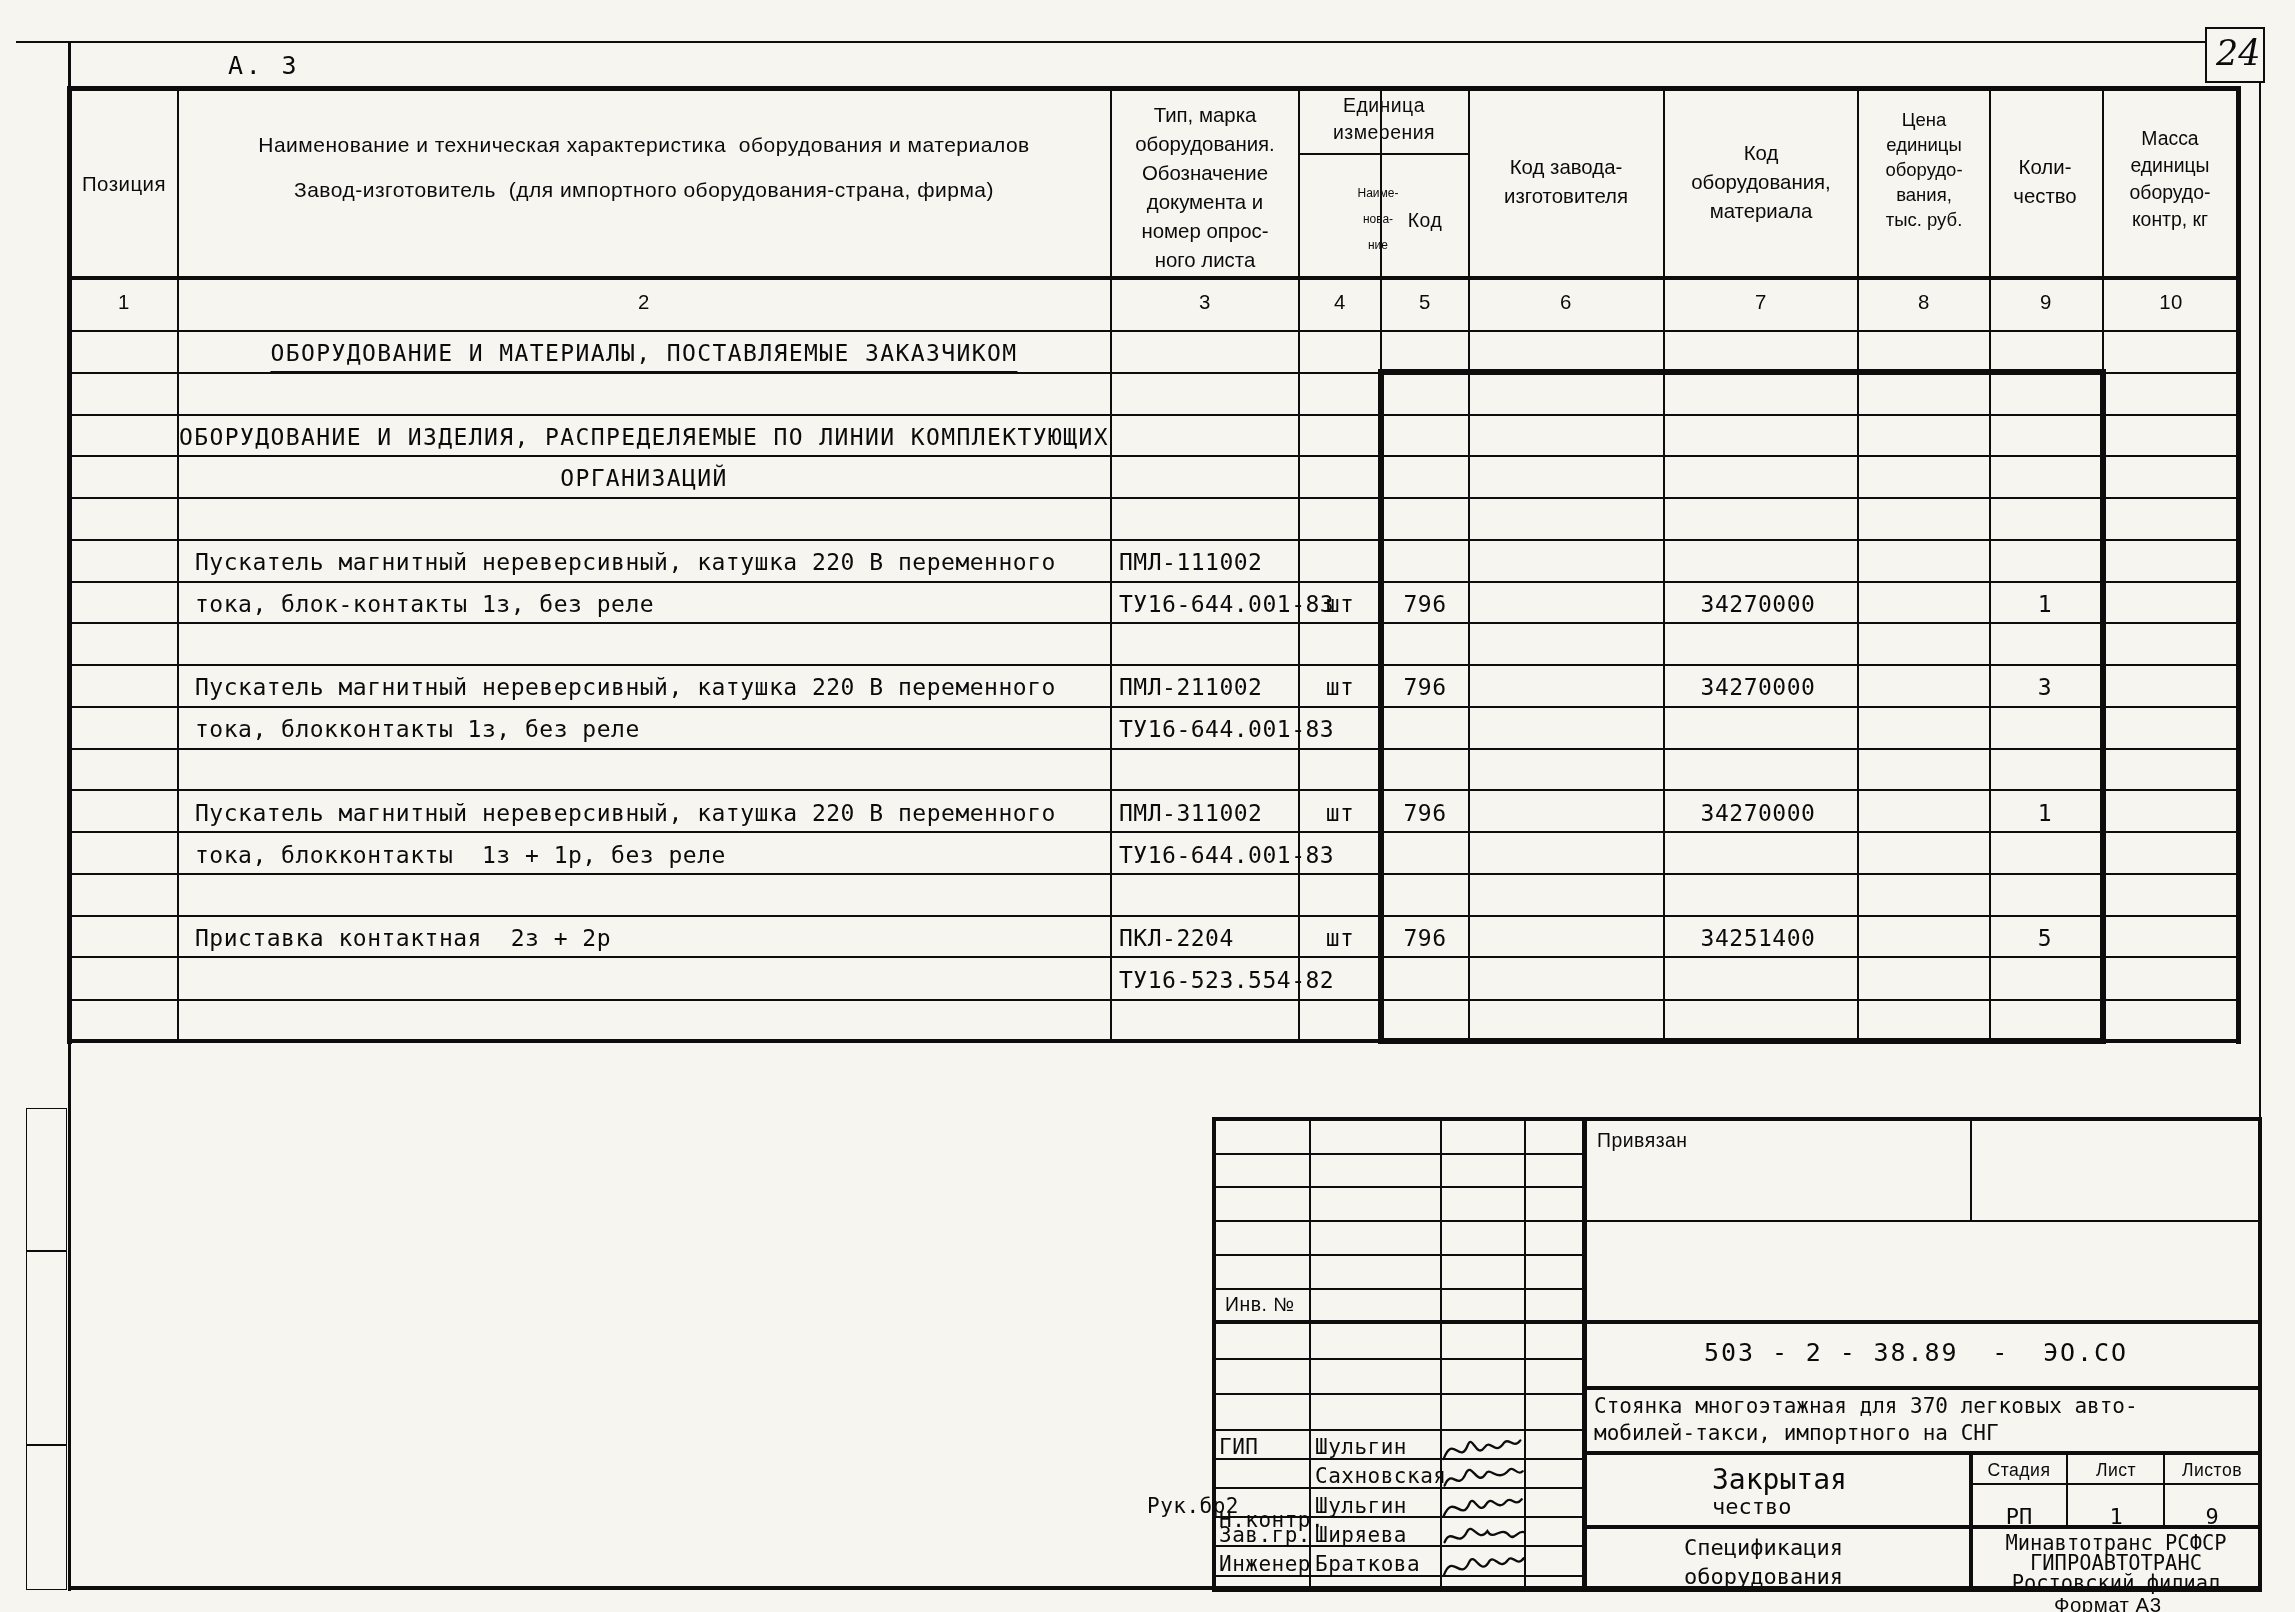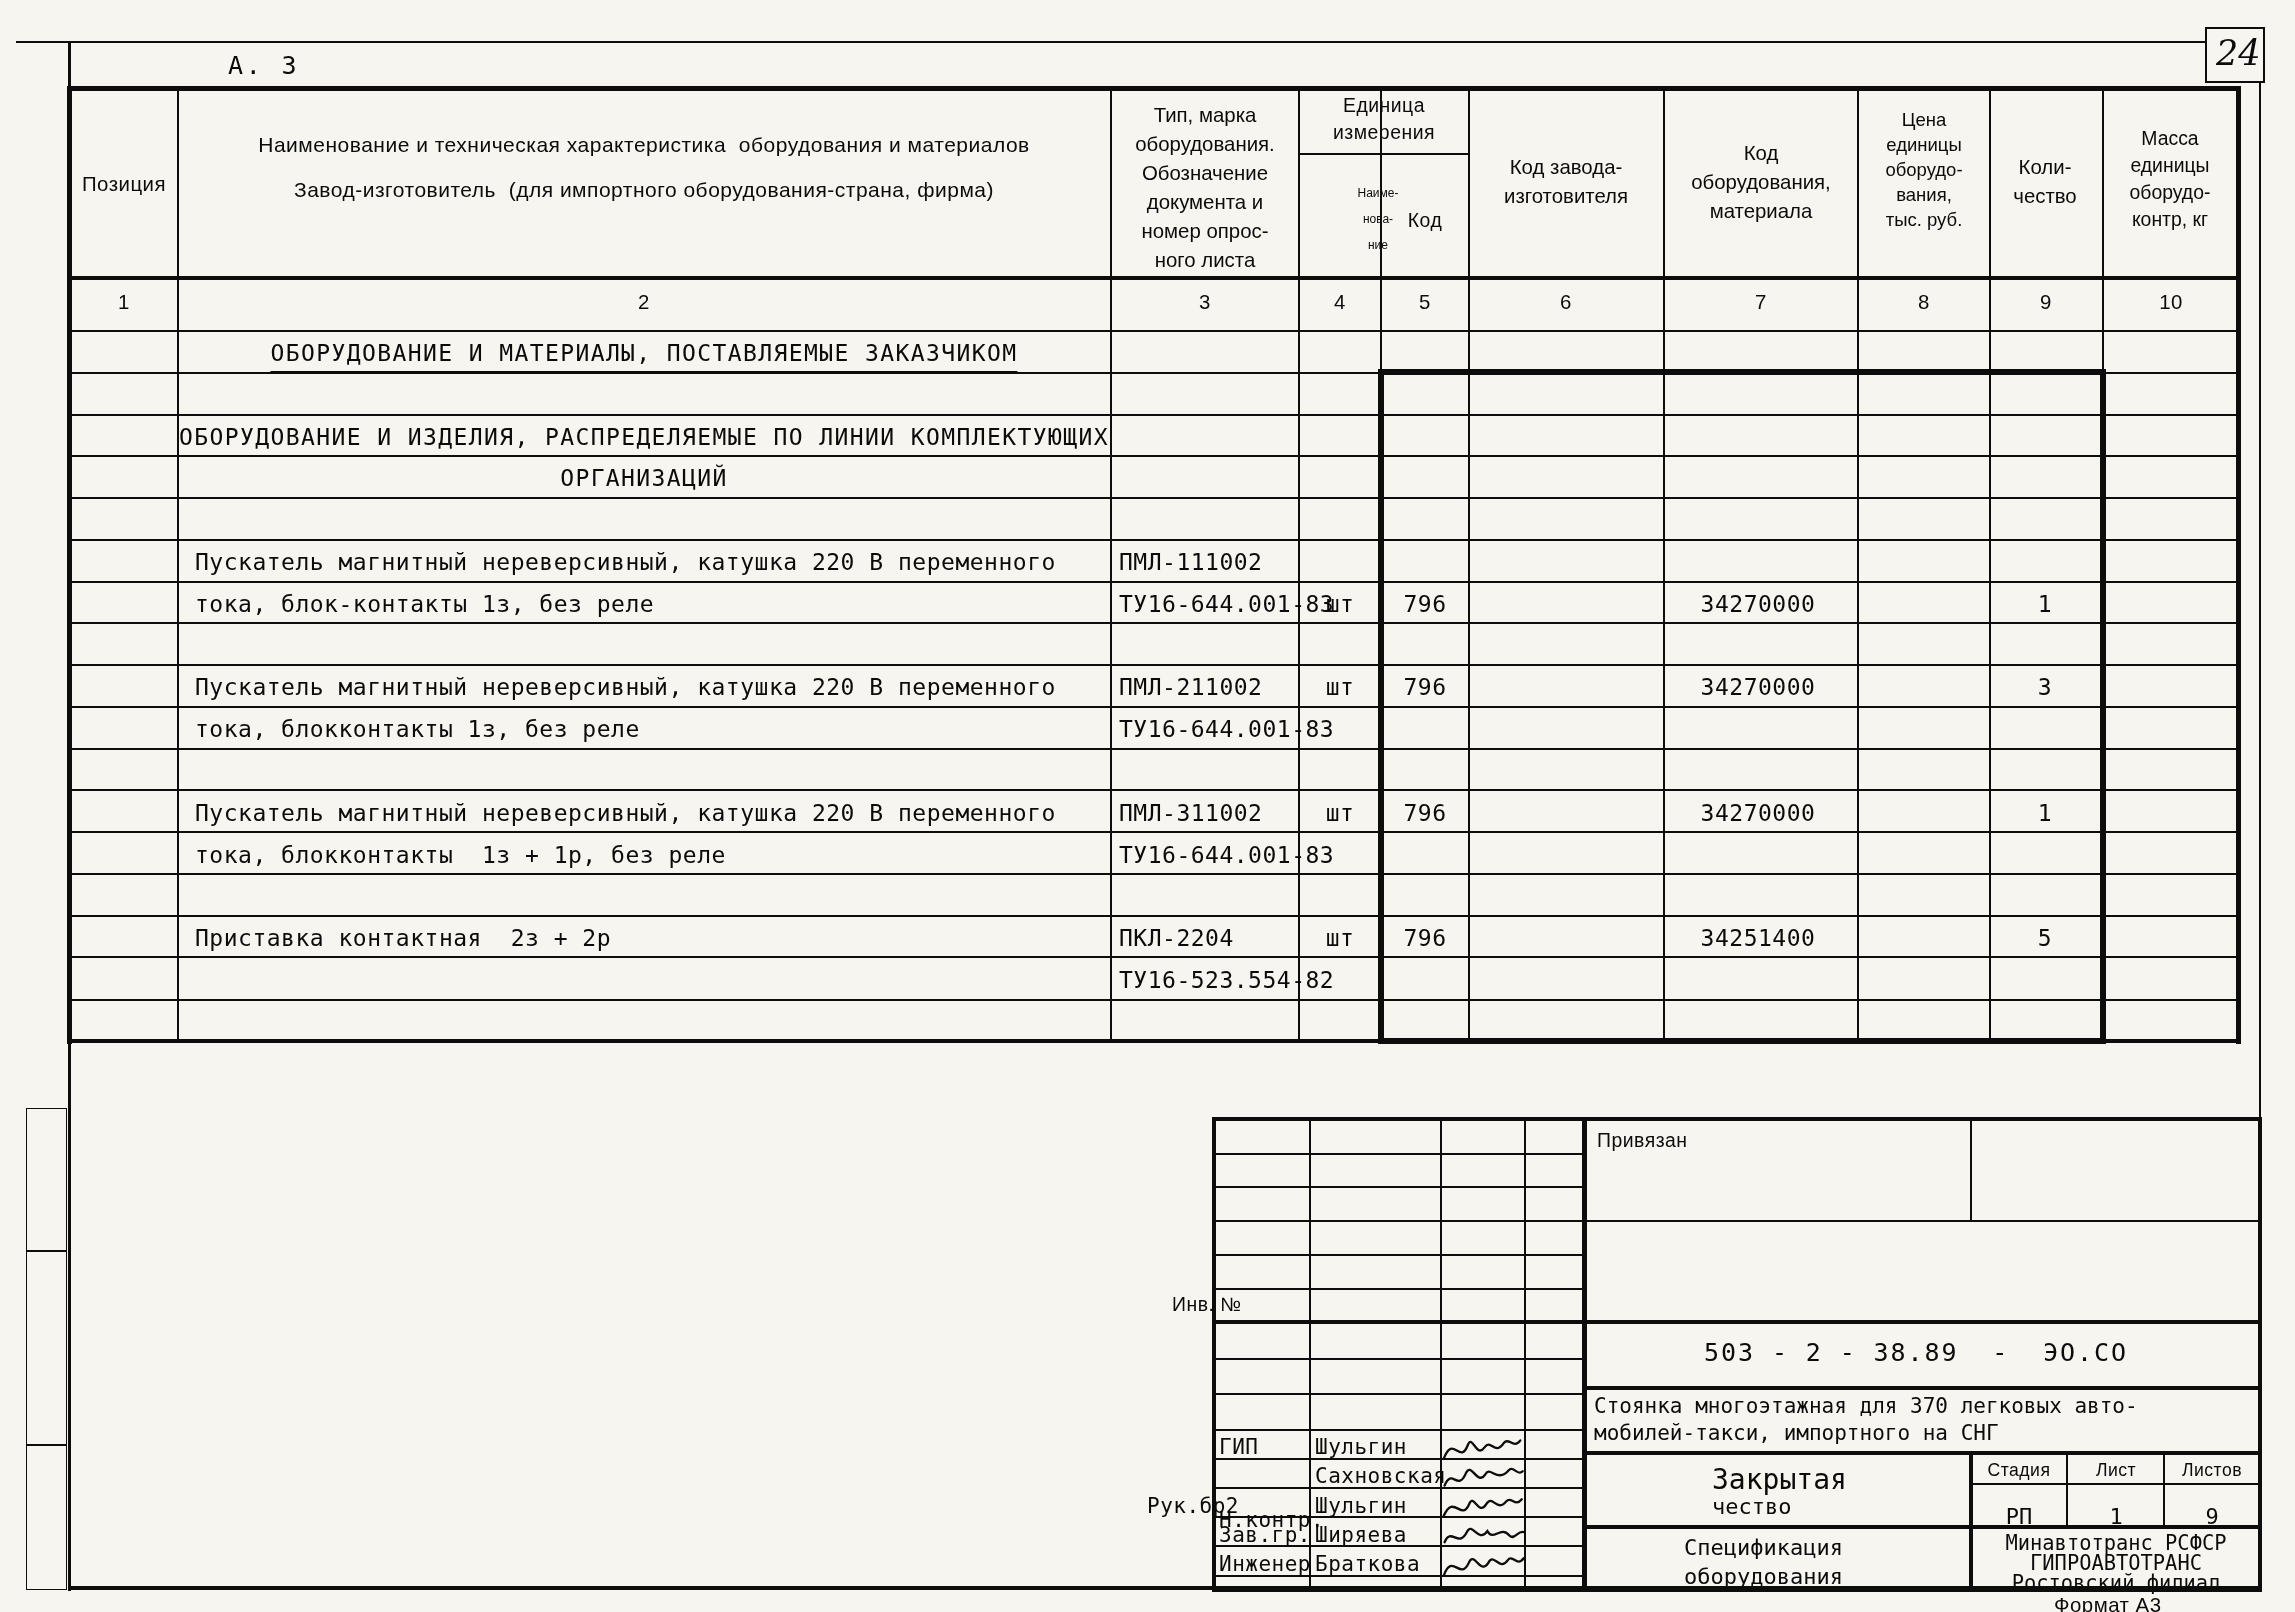--- a/index.html
+++ b/index.html
@@ -55,21 +55,21 @@
 <div class="t hcell" style="left:1340px;top:180px;font-size:12px;line-height:26px;margin-left:38px;" id="hdr-unitname"><div>Наиме-</div><div>нова-</div><div>ние</div></div>
 <div class="t dr c" style="left:1425px;top:209px;font-size:19.4px;">Код</div>
 
 <div class="t hcell" style="left:1566px;top:153px;" id="hdr-factory"><div>Код завода-</div><div>изготовителя</div></div>
 <div class="t hcell" style="left:1761px;top:139px;" id="hdr-equip"><div>Код</div><div>оборудования,</div><div>материала</div></div>
 <div class="t hcell" style="left:1924px;top:107px;font-size:18.5px;line-height:25px;" id="hdr-price"><div>Цена</div><div>единицы</div><div>оборудо-</div><div>вания,</div><div>тыс. руб.</div></div>
 <div class="t hcell" style="left:2045px;top:153px;" id="hdr-qty"><div>Коли-</div><div>чество</div></div>
 <div class="t hcell" style="left:2170px;top:125px;font-size:19.4px;line-height:27px;" id="hdr-mass"><div>Масса</div><div>единицы</div><div>оборудо-</div><div>контр, кг</div></div>
 
 <div class="t dr" style="left:1597px;top:1129px;font-size:19.4px;">Привязан</div>
-<div class="t dr" style="left:1172px;top:1293px;font-size:19.4px;">Инв. №</div>
+<div class="t dr" style="left:1225px;top:1293px;font-size:19.4px;">Инв. №</div>
 
 <div class="t tw c" style="left:1916px;top:1338px;font-size:25px;letter-spacing:1.9px;text-align:right;">503 - 2 - 38.89  -  ЭО.СО</div>
 
 <div class="t tw" style="left:1594px;top:1394px;font-size:21px;">Стоянка многоэтажная для 370 легковых авто-</div>
 <div class="t tw" style="left:1594px;top:1421px;font-size:21px;">мобилей-такси, импортного на СНГ</div>
 
 <div class="t tw" style="left:1712px;top:1463px;font-size:28px;">Закрытая</div>
 <div class="t tw" style="left:1712px;top:1494px;font-size:22px;">чество</div>
 
 <div class="t dr c" style="left:2019px;top:1460px;font-size:17.6px;">Стадия</div>

